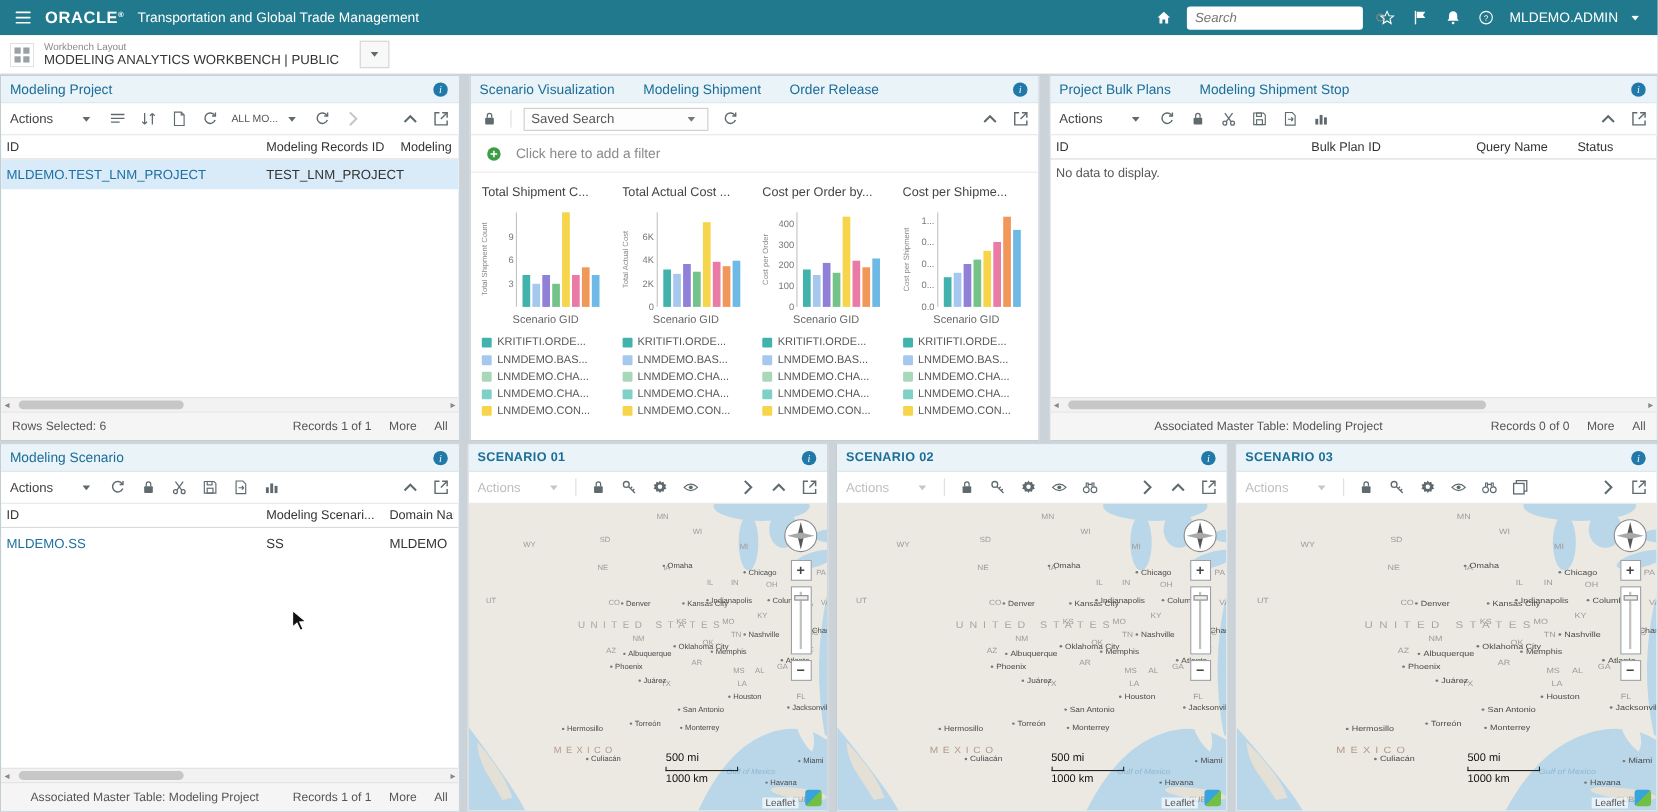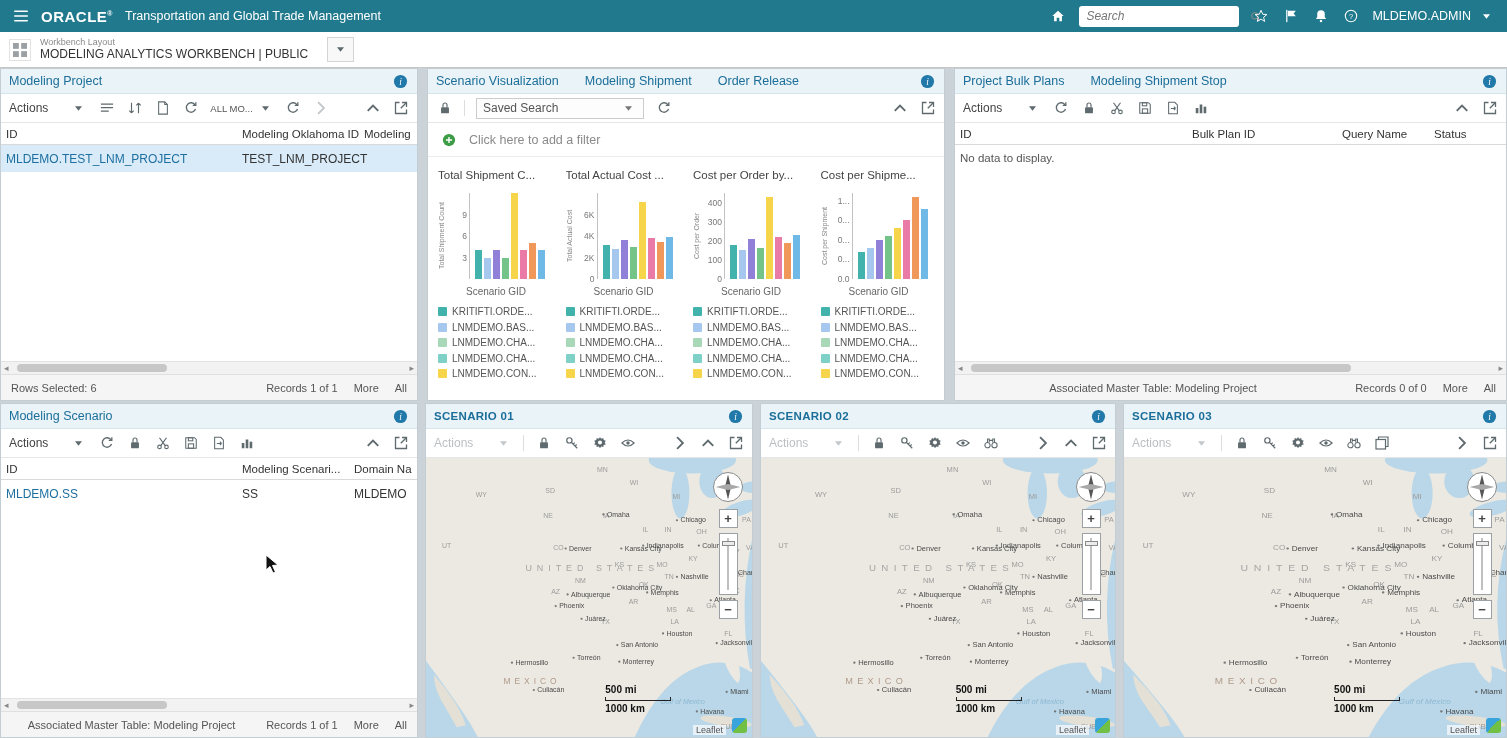--- a/index.html
+++ b/index.html
@@ -82,21 +82,21 @@
 .map-body{flex:1;position:relative;overflow:hidden;background:#ece9e2}
 .map-canvas{position:absolute;inset:0}
 .map-canvas svg{display:block}
 .map-zoom{position:absolute;right:7px;top:12px;display:flex;flex-direction:column;align-items:center;gap:5px;z-index:5}
 .compass{width:34px;height:34px}
 .compass svg{width:34px;height:34px}
 .zbtn{width:19px;height:19px;background:#fff;border:1px solid #9aa0a4;color:#444;display:flex;align-items:center;justify-content:center;font-size:13px;font-weight:bold;line-height:1}
 .zslider{width:19px;height:62px;background:#fff;border:1px solid #9aa0a4;position:relative}
 .zslider .track{position:absolute;left:50%;top:4px;bottom:4px;width:2px;background:#c0c0c0;transform:translateX(-50%)}
 .zslider .handle{position:absolute;left:2px;right:2px;top:7px;height:5px;background:#ececec;border:1px solid #8a8a8a}
-.map-scale{position:absolute;left:55%;bottom:22px;z-index:4;color:#111;font-size:10px;font-weight:bold;line-height:1.3}
+.map-scale{position:absolute;left:55%;bottom:22px;z-index:4;color:#111;font-size:10px;font-weight:normal;line-height:1.3}
 .scale-bar{border:1px solid #222;border-top:none;height:4px;width:66px;margin:1px 0}
 .map-attrib{position:absolute;right:26px;bottom:2px;font-size:9px;color:#555;background:rgba(255,255,255,.65);padding:0 3px;z-index:4}
 .map-logo{position:absolute;right:5px;bottom:4px;width:15px;height:15px;border-radius:3px;background:linear-gradient(135deg,#39a3dc 50%,#71bf44 50%);z-index:4}
 .cursor{position:absolute;left:264px;top:150px;z-index:20}
 </style>
 </head>
 <body>
 
 <div class="app-header">
   <span class="icon">
@@ -252,21 +252,21 @@
       <span class="icon">
             <svg viewBox="0 0 14 14" fill="none" stroke="currentColor" stroke-width="1.3">
               <path d="M5.5 1.5 H1.5 V12.5 H12.5 V8.5"></path>
               <path d="M8 1.5 H12.5 V6"></path>
               <path d="M12.5 1.5 L6.8 7.2"></path>
             </svg>
           </span>
     </div>
     <div class="thead cols-mp">
       <span>ID</span>
-      <span>Modeling Oklahoma ID</span>
+      <span>Modeling Records ID</span>
       <span>Modeling Proj...</span>
     </div>
     <div class="tbody">
       <div class="trow selected cols-mp" style="display:grid">
         <span class="link">MLDEMO.TEST_LNM_PROJECT</span>
         <span>TEST_LNM_PROJECT</span>
         <span></span>
       </div>
     </div>
     <div class="hscroll">

